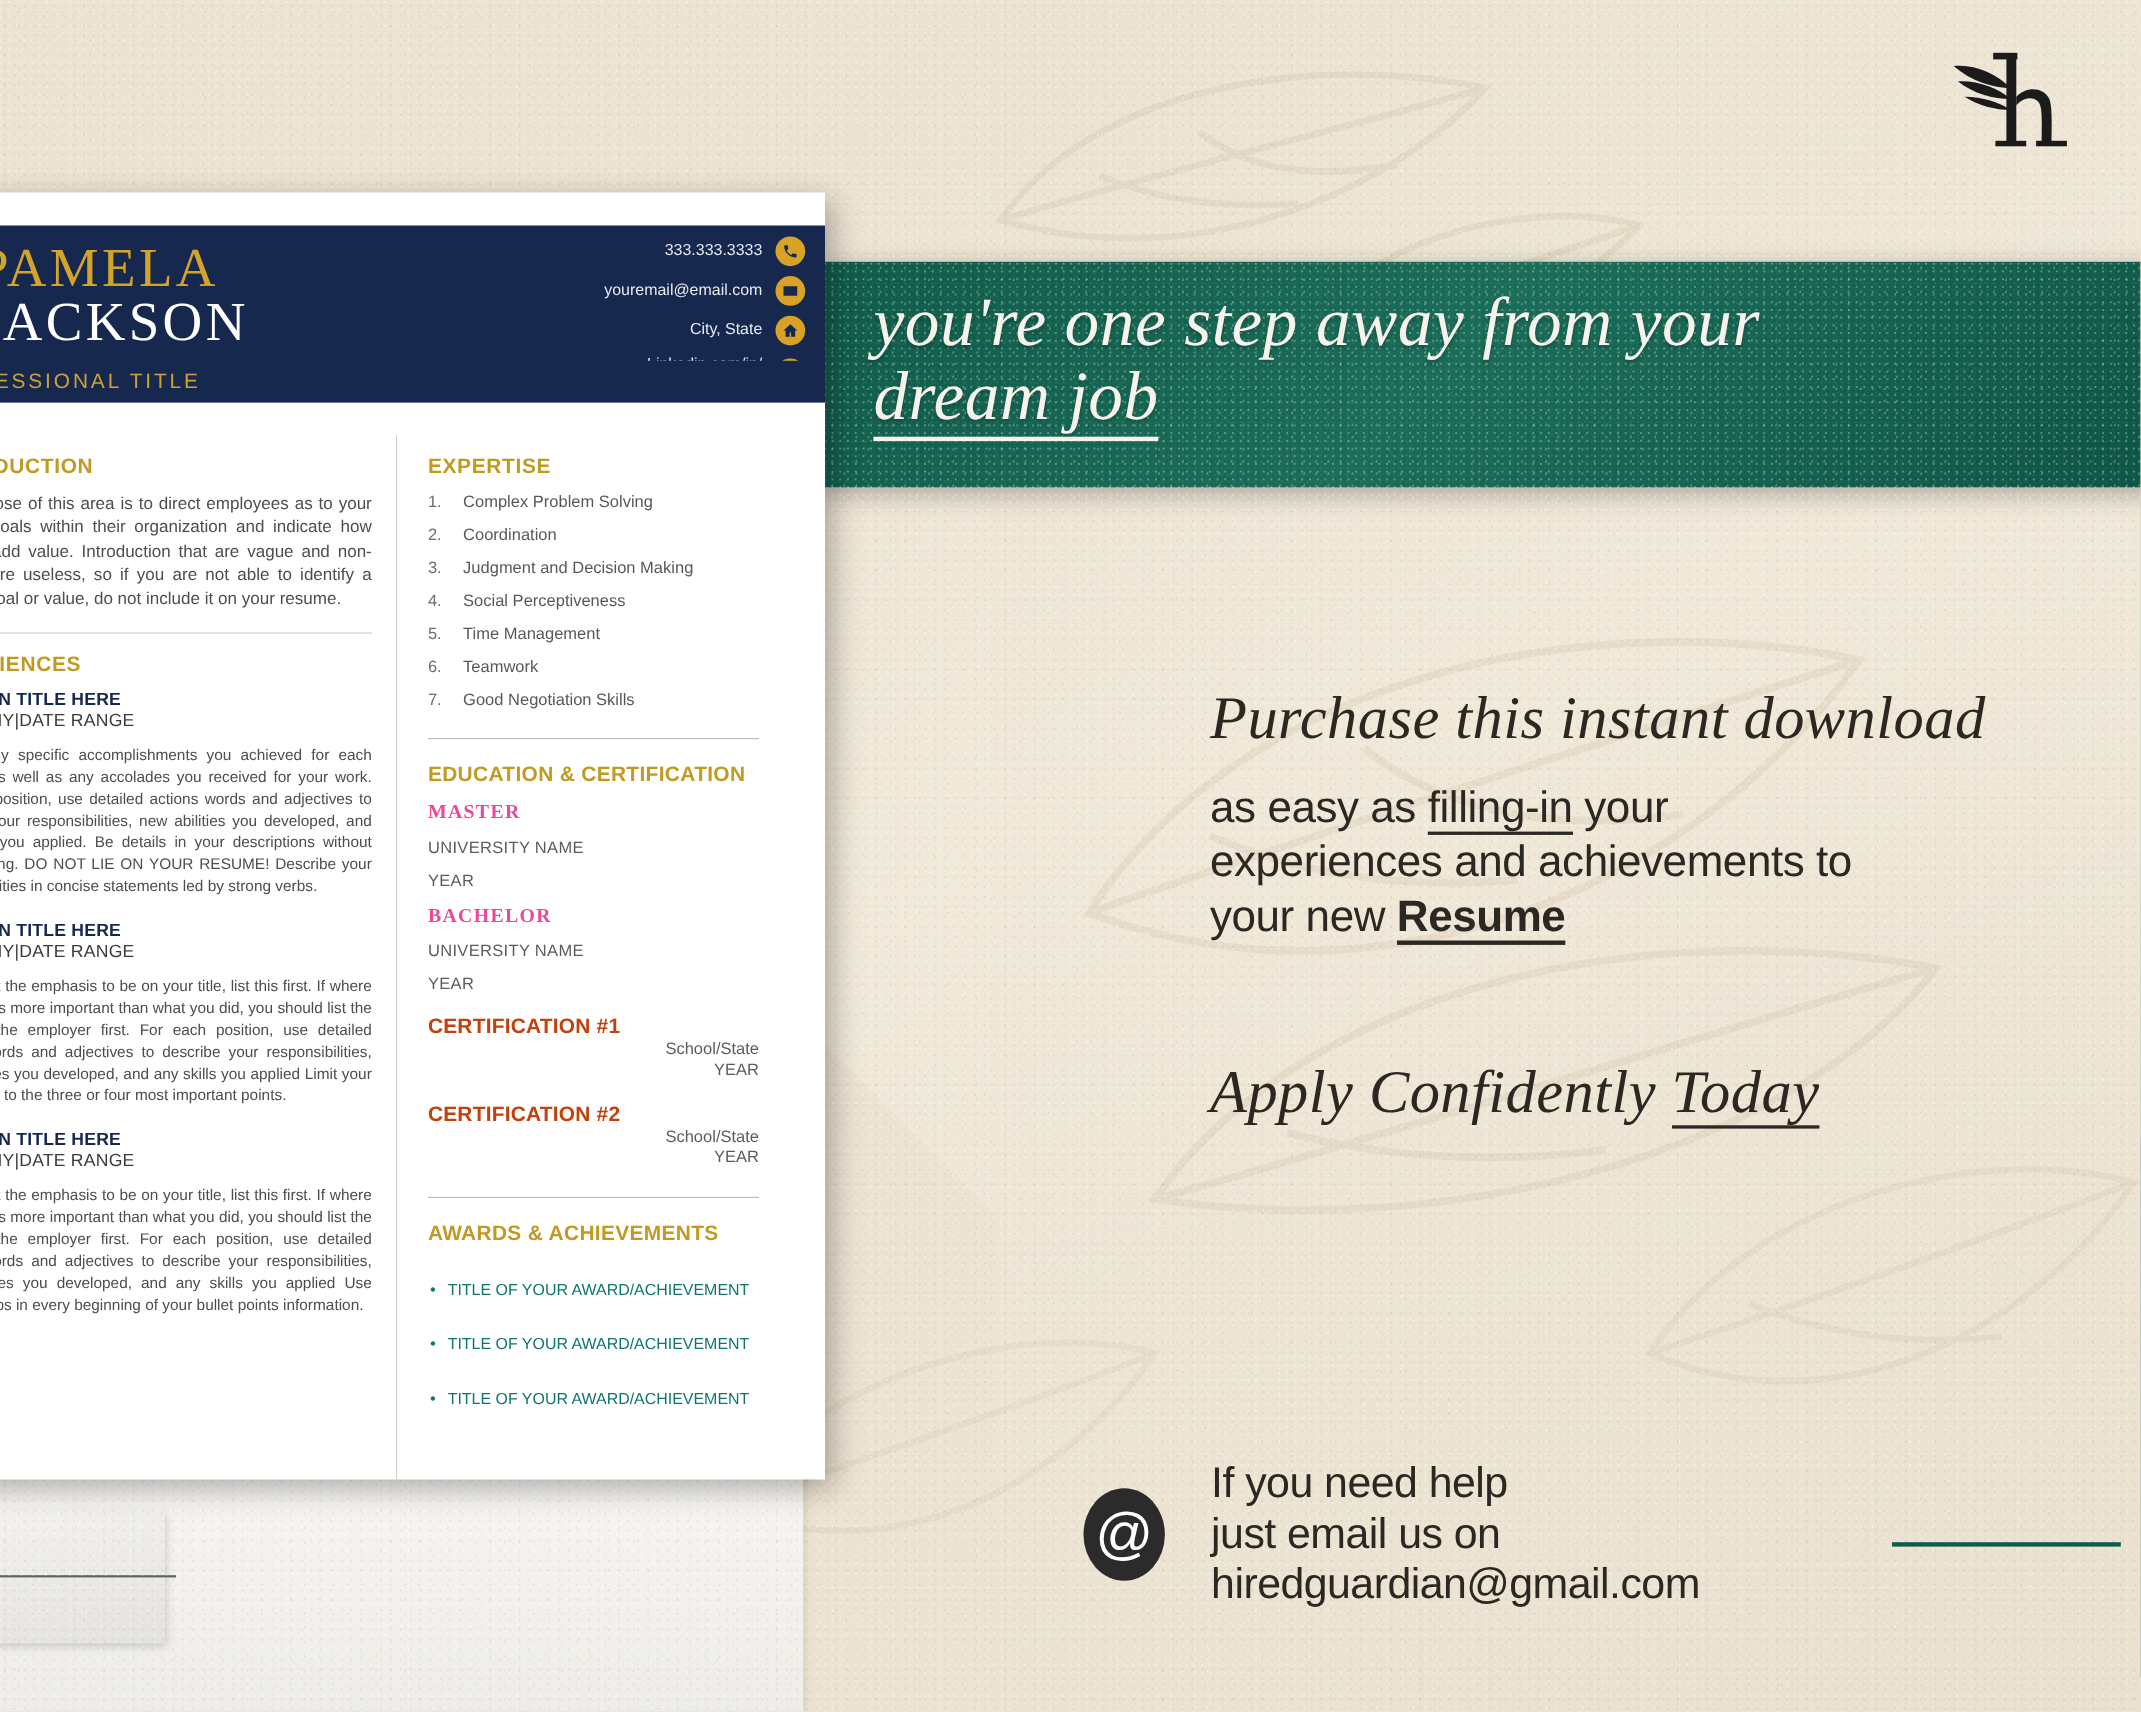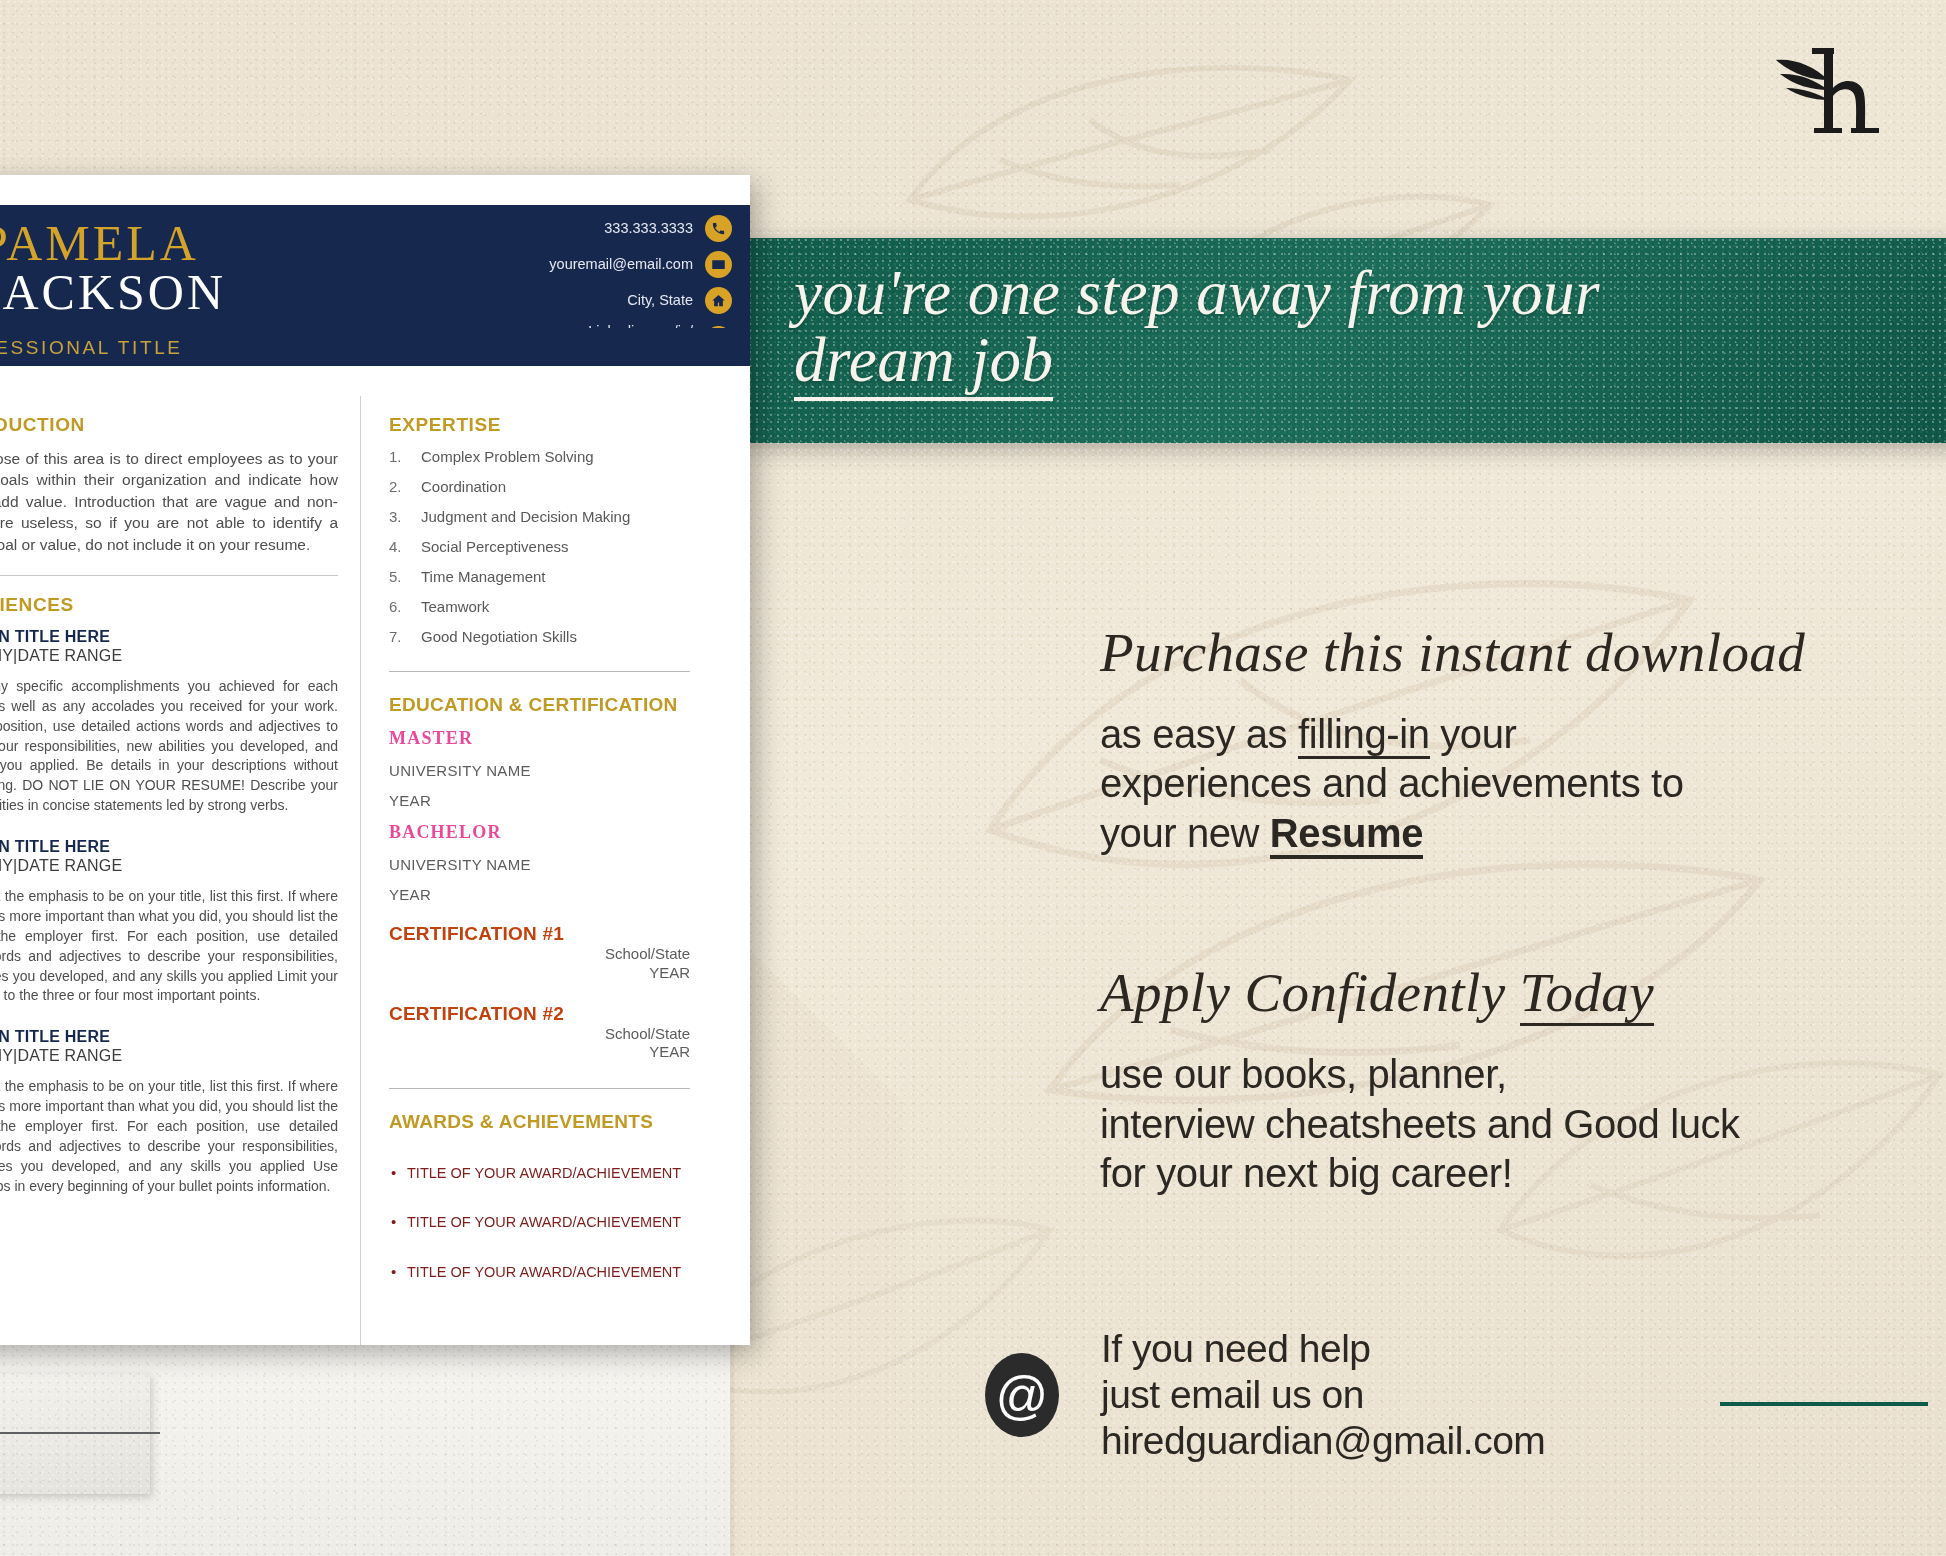--- a/index.html
+++ b/index.html
@@ -199,21 +199,21 @@
   .exp-list{ list-style:none; }
   .exp-list li{ font-size:15px; color:#585858; margin-bottom:13px; display:flex; }
   .exp-list li .num{ width:32px; color:#6d6d6d; }
 
   .edu-deg{ font-family:"Liberation Serif", serif; font-size:18px; font-weight:700; color:#ec4899; letter-spacing:1.2px; margin-bottom:13px; }
   .edu-sub{ font-size:15px; color:#5c5c5c; letter-spacing:.3px; margin-bottom:13px; }
   .cert-t{ font-size:19px; font-weight:700; color:#c2410c; letter-spacing:.2px; margin-top:20px; }
   .cert-s{ font-size:15px; color:#5c5c5c; line-height:1.25;text-align:right; }
 
   .awards{ list-style:none; }
-  .awards li{ font-size:14.5px; color:#7f1d1d; line-height:1.2; margin-bottom:9px; padding-left:18px; position:relative;margin-top:32px; }
+  .awards li{ font-size:14.5px; color:#0f766e; line-height:1.2; margin-bottom:9px; padding-left:18px; position:relative;margin-top:32px; }
   .awards li::before{ content:"•"; position:absolute; left:2px; top:-1px; font-size:15px; }
 
   
   .r-contact{ position:absolute; right:18px; top:10px; width:320px; }
   .c-row{ display:flex; align-items:center; justify-content:flex-end; gap:12px; margin-bottom:9px; }
   .c-txt{ font-size:14.5px; color:#e6e9f0; text-align:right; line-height:1.12; }
   .c-ico{
     width:27px; height:27px; border-radius:50%; background:#d8a227;
     display:flex; align-items:center; justify-content:center; flex:0 0 27px;
   }
@@ -301,25 +301,20 @@
     <div class="p-sans">
       <span>as easy as </span><u>filling-in</u><span> your</span><br>
       <span>experiences and achievements to</span><br>
       <span>your new </span><b>Resume</b>
     </div>
 
     <div class="blk2">
       <div class="h-serif">
         <span>Apply Confidently </span><span class="ul">Today</span>
       </div>
-      <div class="p-sans">
-        <span>use our books, planner,</span><br>
-        <span>interview cheatsheets and Good luck</span><br>
-        <span>for your next big career!</span>
-      </div>
     </div>
   </div>
 
   <div class="contact">
     <div class="at-badge">@</div>
     <div class="contact-text">
       <span>If you need help</span><br>
       <span>just email us on</span><br>
       <span>hiredguardian@gmail.com</span>
     </div>

